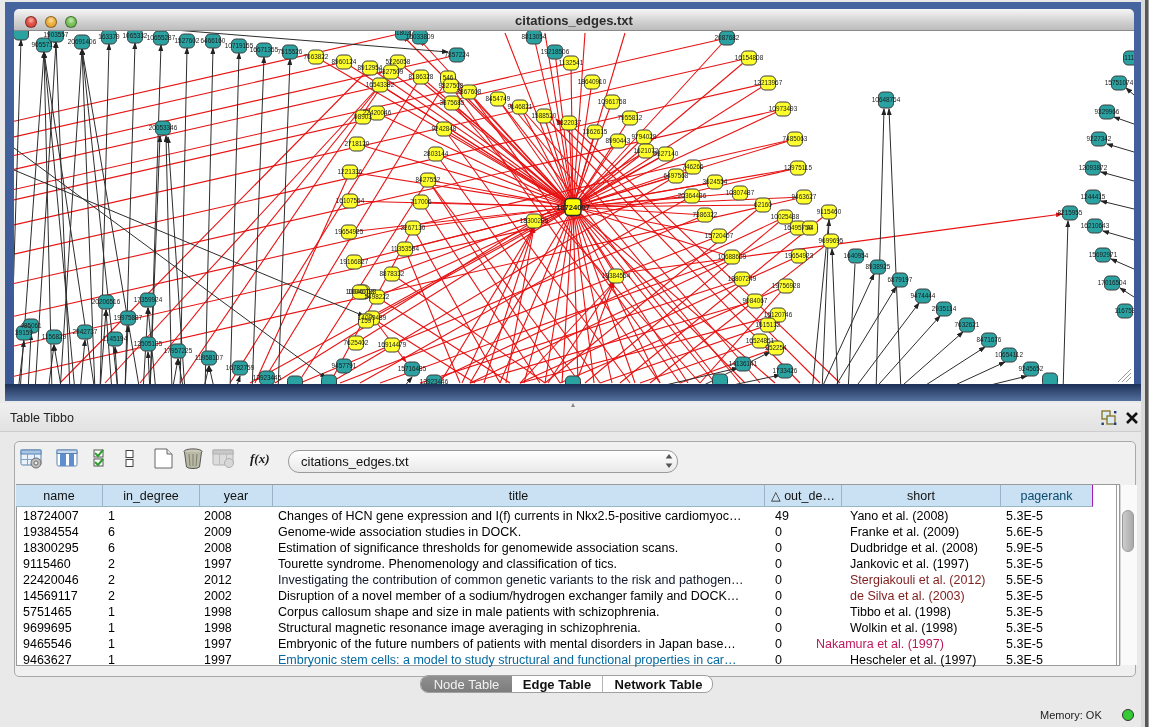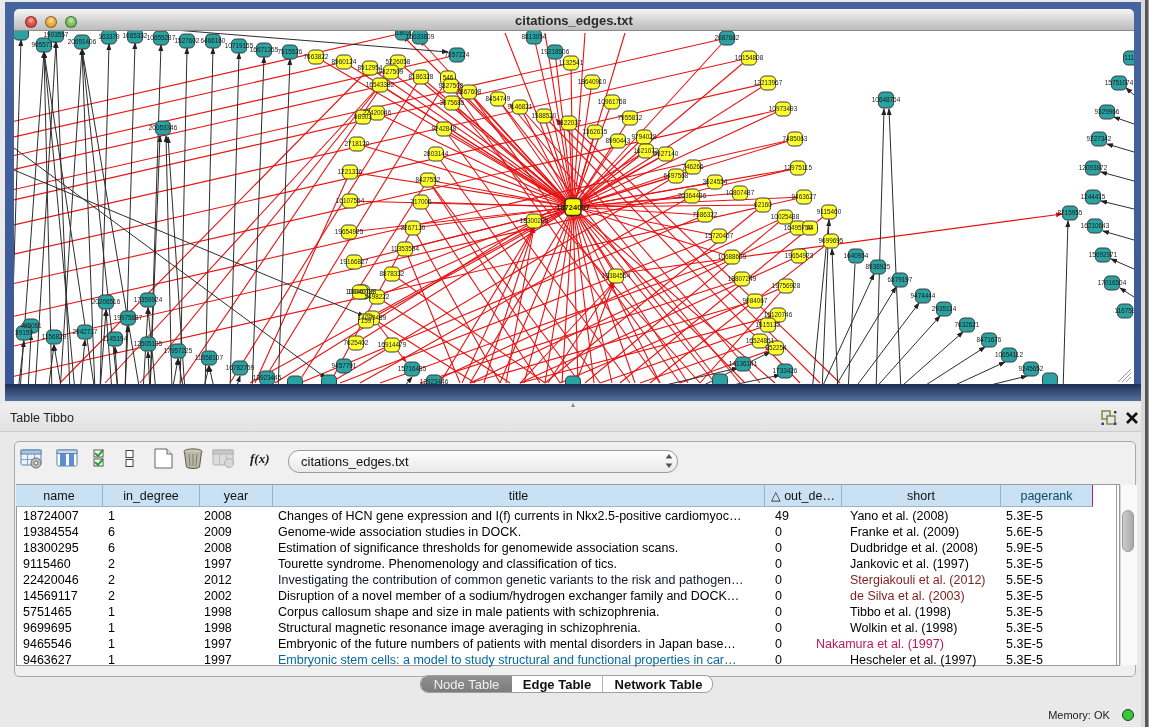--- a/index.html
+++ b/index.html
@@ -671,17 +671,17 @@
 
 <div style="position:absolute;left:1120px;top:485px;width:16px;height:180px;background:#fafafa;border-left:1px solid #d5d5d5"></div>
 <div style="position:absolute;left:1122px;top:510px;width:12px;height:42px;background:linear-gradient(90deg,#cdcdcd,#a9a9a9);border:1px solid #999;border-radius:7px;box-sizing:border-box"></div>
 
 <div style="position:absolute;left:420px;top:675px;width:293px;height:18px;background:#fff;border:1px solid #a0a0a0;border-radius:8px;box-sizing:border-box;overflow:hidden">
 <div style="position:absolute;left:0;top:0;width:91px;height:18px;background:linear-gradient(#909090,#7a7a7a);color:#f2f2f2;font-size:13px;text-align:center;line-height:17px">Node Table</div>
 <div style="position:absolute;left:91px;top:0;width:91px;height:18px;color:#111;font-size:13px;font-weight:bold;text-align:center;line-height:17px;border-right:1px solid #b5b5b5;box-sizing:border-box">Edge Table</div>
 <div style="position:absolute;left:182px;top:0;width:111px;height:18px;color:#111;font-size:13px;font-weight:bold;text-align:center;line-height:17px">Network Table</div>
 </div>
 
-<div style="position:absolute;left:1040px;top:709px;width:78px;text-align:center;font-size:11px;color:#222">Memory: OK</div>
+<div style="position:absolute;left:1040px;top:709px;width:78px;text-align:left;font-size:11px;color:#222">Memory: OK</div>
 <div style="position:absolute;left:1122px;top:709px;width:12px;height:12px;border-radius:50%;background:#35cb35;border:1px solid #333;box-sizing:border-box"></div>
 
 <div style="position:absolute;left:1141px;top:0;width:4px;height:727px;background:#d9d9d9"></div>
 <div style="position:absolute;left:1145px;top:0;width:3px;height:727px;background:#585858"></div>
 <div style="position:absolute;left:1148px;top:0;width:1px;height:727px;background:#9a9a9a"></div>
 </body></html>

